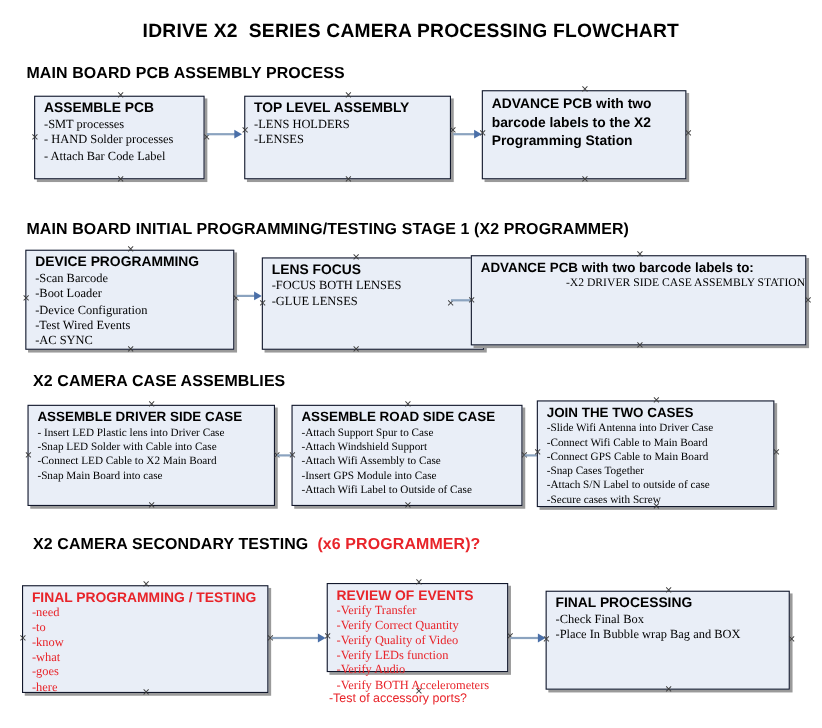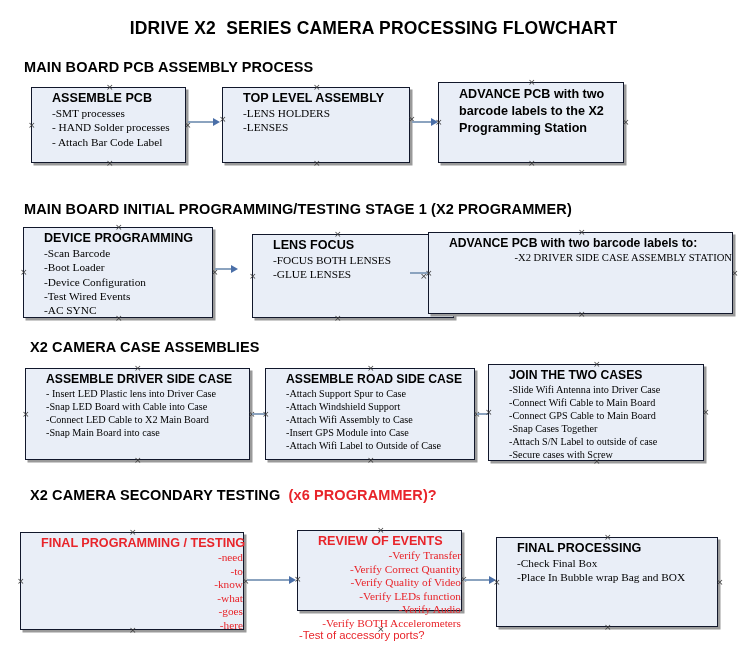--- a/index.html
+++ b/index.html
@@ -48,21 +48,21 @@
     color: #e8242a;
   }
 
   
   .fbox {
     position: absolute;
     background: #e9eef7;
     border: 1.4px solid #11172b;
     box-sizing: border-box;
     box-shadow: 2.5px 2.5px 0 0 #9a9a9a;
-    padding: 3px 0 0 20px;
+    padding: 3px 0 0 8px;
   }
   .fbox .btitle {
     font-size: 12.6px;
     font-weight: bold;
     line-height: 15px;
     white-space: nowrap;
     display: block;
   }
   .fbox .bline {
     font-size: 11.3px;
@@ -76,21 +76,21 @@
     color: #e8242a;
   }
   
   .fbox .btitle.wrap {
     white-space: normal;
     line-height: 17px;
   }
   .fbox .btitle.sm  { font-size: 12.2px; }
   .fbox .bline.sm   { font-size: 10.6px; line-height: 13.4px; text-align: right; }
   .fbox .bline.xs   { font-size: 10.2px; line-height: 13px; }
-  .fbox .bline.tight{ line-height: 13.6px; text-align: right; }
+  .fbox .bline.tight{ line-height: 13.6px; }
   
   .fbox .overflow-line {
     position: absolute;
     left: 1px;
     font-size: 11.3px;
     line-height: 13px;
     white-space: nowrap;
     color: #e8242a;
   }
 
@@ -195,21 +195,21 @@
     <span class="hx" style="left:91px; top:87px;"></span>
     <span class="hx" style="left:-4px; top:41px;"></span>
     <span class="hx" style="left:187px; top:41px;"></span>
   </div>
 
   <div class="conn" style="left:215px; top:264px; width:24px;">
     <span class="shaft" style="width:17px;"></span>
     <span class="head" style="left:16px;"></span>
   </div>
 
-  <div class="fbox" style="left:252px; top:234px; width:202px; height:84px;">
+  <div class="fbox" style="left:238px; top:234px; width:202px; height:84px;">
     <span class="btitle">LENS FOCUS</span>
     <span class="bline">-FOCUS BOTH LENSES</span>
     <span class="bline">-GLUE LENSES</span>
     <span class="hx" style="left:81px; top:-4px;"></span>
     <span class="hx" style="left:81px; top:80px;"></span>
     <span class="hx" style="left:-4px; top:38px;"></span>
     <span class="hx" style="left:167px; top:38px;"></span>
   </div>
 
   <div class="conn" style="left:410px; top:268px; width:29px;">
@@ -226,21 +226,21 @@
     <span class="hx" style="left:302px; top:37px;"></span>
   </div>
 
   <div class="section-head" style="left:30px; top:339px;">
     <span>X2 CAMERA CASE ASSEMBLIES</span>
   </div>
 
   <div class="fbox" style="left:25px; top:368px; width:225px; height:92px;">
     <span class="btitle sm">ASSEMBLE DRIVER SIDE CASE</span>
     <span class="bline xs">- Insert LED Plastic lens into Driver Case</span>
-    <span class="bline xs">-Snap LED Board with Cable into Case</span>
+    <span class="bline xs">-Snap LED Solder with Cable into Case</span>
     <span class="bline xs">-Connect LED Cable to X2 Main Board</span>
     <span class="bline xs">-Snap Main Board into case</span>
     <span class="hx" style="left:108px; top:-4px;"></span>
     <span class="hx" style="left:108px; top:88px;"></span>
     <span class="hx" style="left:-4px; top:42px;"></span>
     <span class="hx" style="left:222px; top:42px;"></span>
   </div>
 
   <div class="conn" style="left:252px; top:409px; width:22px;">
     <span class="shaft" style="width:15px;"></span>

